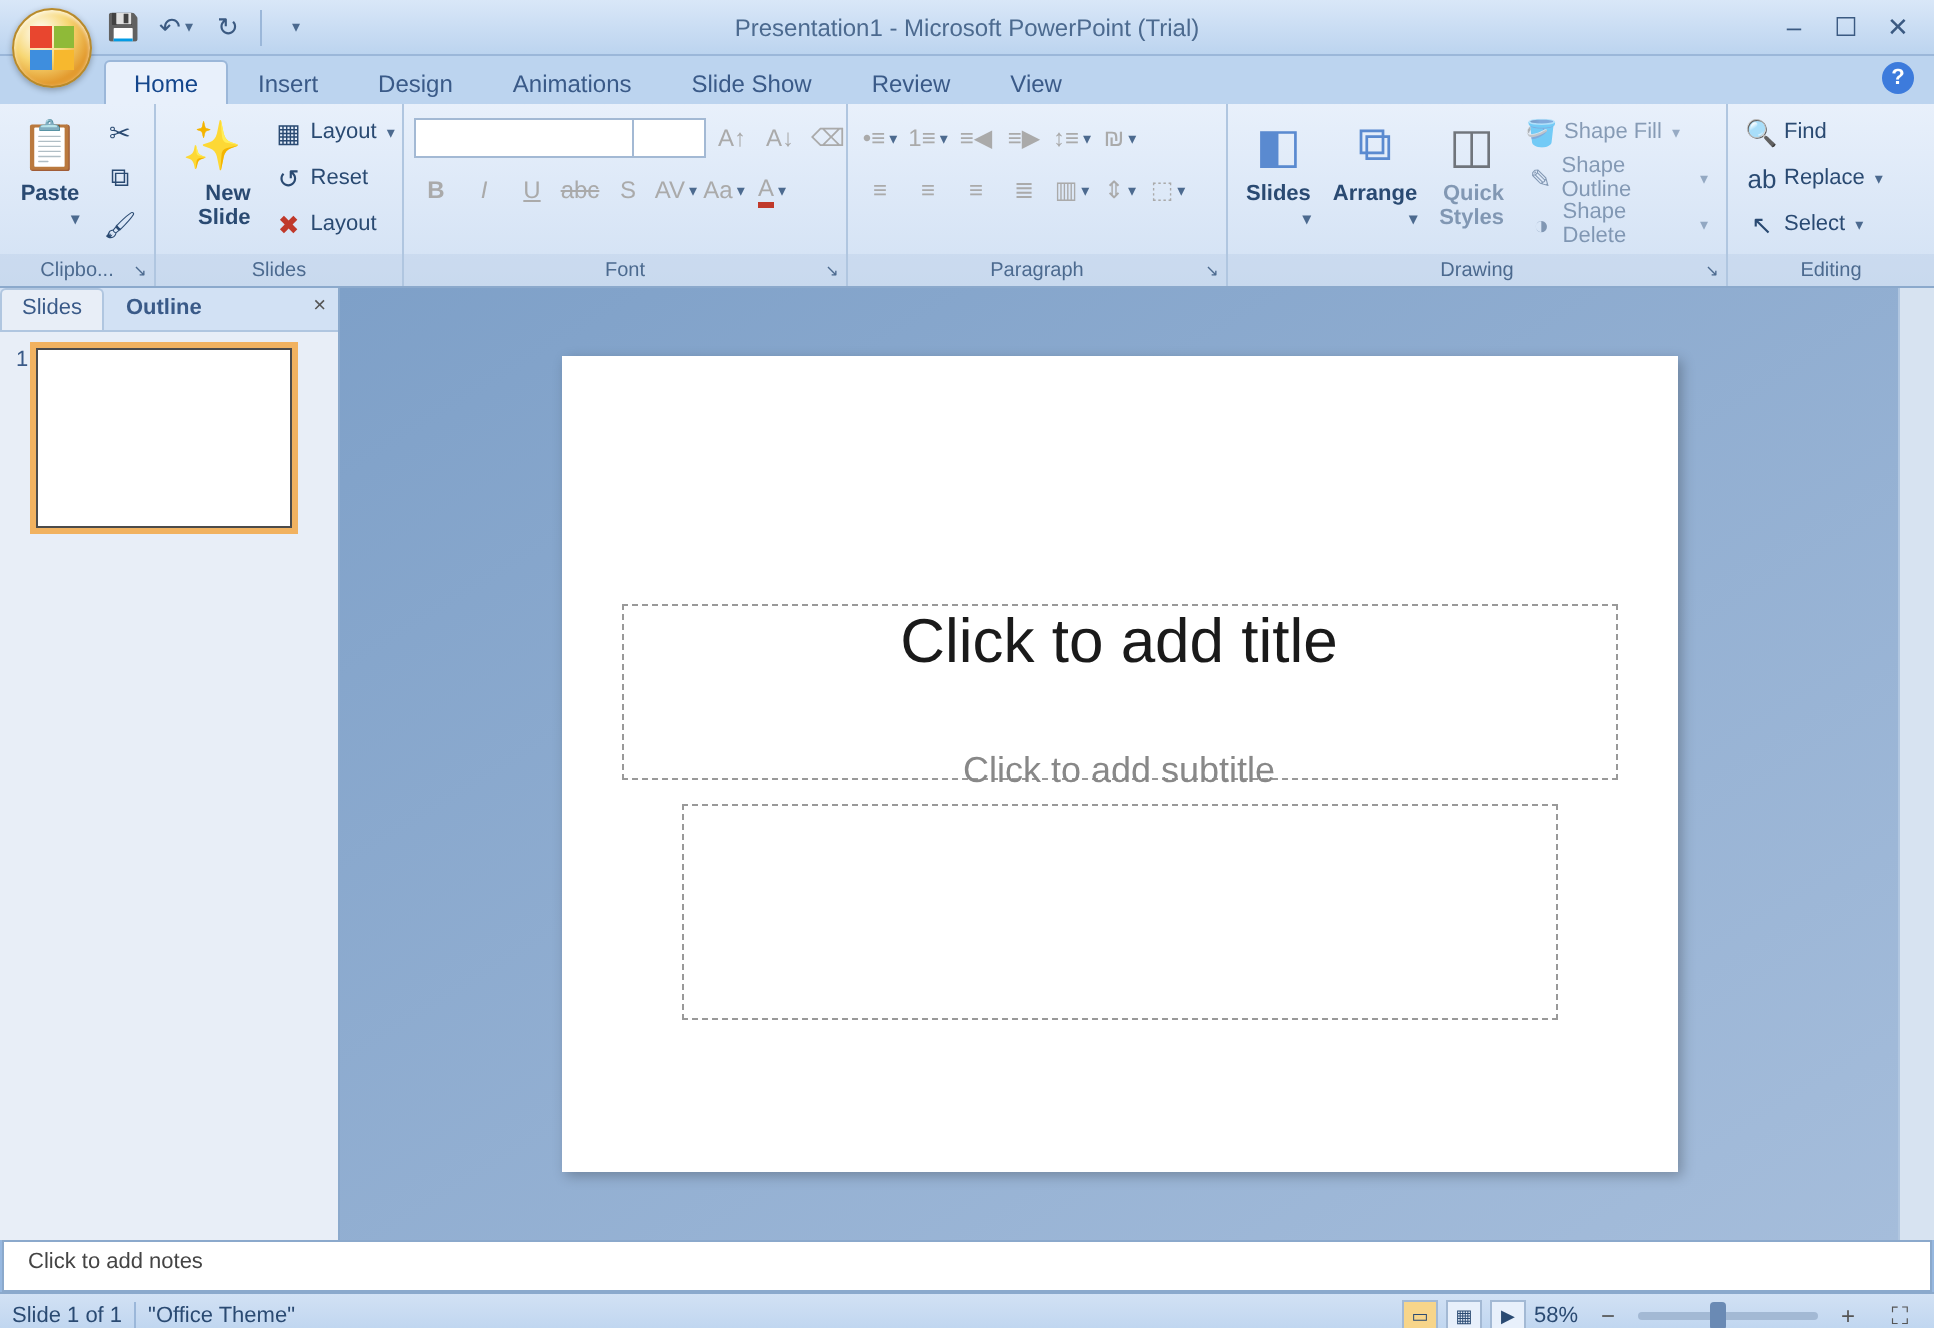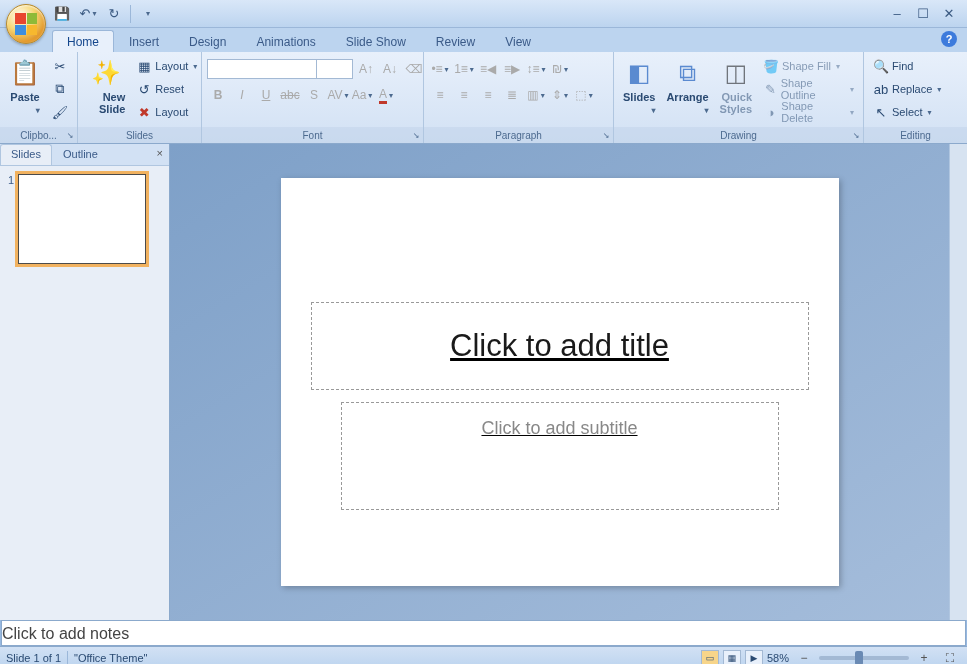--- a/index.html
+++ b/index.html
@@ -45,38 +45,38 @@
 .font-sel { display:flex; align-items:center; }
 .font-name { width:110px; height:20px; background:#fff; border:1px solid #a3b9d4; font-size:11px; padding:0 4px; color:#888; }
 .font-size { width:36px; height:20px; background:#fff; border:1px solid #a3b9d4; border-left:none; font-size:11px; padding:0 4px; color:#888; }
 .fmt-btn { width:22px; height:22px; display:flex; align-items:center; justify-content:center; cursor:pointer; font-size:12px; color:#555; border-radius:2px; }
 .fmt-btn.disabled { color:#aaa; }
 
 
 .workspace { height: 476px; display:flex; background:#97b8e0; }
 .side-panel { width:170px; background:#e8eef7; border-right:1px solid #8ba9cc; display:flex; flex-direction:column; }
 .side-tabs { height:22px; display:flex; background:#d2e1f4; border-bottom:1px solid #b0c6e0; }
-.side-tab { padding:3px 10px; font-size:11px; color:#3a5a88; cursor:pointer; border:1px solid transparent; border-bottom:none; }
+.side-tab { padding:3px 10px; font-size:11px; color:#3a5a88; cursor:pointer; border:1px solid transparent; border-bottom:none;font-weight:bold; }
 .side-tab.active { background:#e8eef7; border-color:#b0c6e0; font-weight:500; border-radius:3px 3px 0 0; }
 .side-close { margin-left:auto; padding:3px 6px; font-size:11px; color:#555; cursor:pointer; }
 .thumbs { flex:1; padding:8px; overflow:auto; }
 .thumb { display:flex; gap:4px; }
 .thumb-num { font-size:11px; color:#3a5a88; }
 .thumb-img { width:128px; height:90px; background:#fff; border:1px solid #4b4b4b; box-shadow:0 0 0 3px #f1b260; }
 .slide-area { flex:1; background:linear-gradient(to bottom right,#7ea0c8,#a5bddb); display:flex; align-items:center; justify-content:center; position:relative; }
 .slide { width:558px; height:408px; background:#fff; box-shadow:2px 2px 6px rgba(0,0,0,.25); position:relative; }
-.placeholder { position:absolute; border:1px dashed #999; display:flex; align-items:center; justify-content:center;text-decoration:underline; }
+.placeholder { position:absolute; border:1px dashed #999; display:flex; align-items:flex-start; justify-content:center; }
 .ph-title { left:30px; right:30px; top:124px; height:88px; }
 .ph-title span { font-size:31px; color:#1a1a1a; }
 .ph-sub { left:60px; right:60px; top:224px; height:108px; }
 .ph-sub span { font-size:18px; color:#888; position:relative; top:-28px; }
 .vscroll { width:18px; background:#d7e3f1; border-left:1px solid #b0c6e0; }
 
 
-.notes-pane { height:26px; background:#fff; border:1px solid #8ba9cc; margin:0 1px; padding:4px 0; font-size:16px; color:#444; }
+.notes-pane { height:26px; background:#fff; border:1px solid #8ba9cc; margin:0 1px; padding:4px 12px; font-size:11px; color:#444; }
 
 
 .statusbar { height:22px; background:linear-gradient(to bottom,#d2e1f4,#bcd4ef); border-top:1px solid #8ba9cc; display:flex; align-items:center; font-size:11px; color:#2a4a72; padding:0 6px; gap:6px; }
 .stat-sep { width:1px; height:14px; background:#9bb7d9; }
 .stat-right { margin-left:auto; display:flex; align-items:center; gap:4px; }
 .view-btn { width:18px; height:16px; border:1px solid #a3b9d4; background:#e8f0fb; cursor:pointer; display:flex; align-items:center; justify-content:center; font-size:9px; }
 .view-btn.active { background:#f7d58a; }
 .zoom-slider { width:90px; height:4px; background:#a3b9d4; position:relative; border-radius:2px; }
 .zoom-thumb { width:8px; height:14px; background:#6a8ab4; position:absolute; left:40%; top:-5px; border-radius:2px; }
 
@@ -109,20 +109,21 @@
         <span class="dd">▾</span>
       </div>
     <div class="qat-btn">
         <span>↻</span>
       </div>
     <div class="qat-sep"></div>
     <div class="qat-btn">
         <span class="dd">▾</span>
       </div>
   </div>
+  <div class="title-text">Presentation1 - Microsoft PowerPoint (Trial)</div>
   <div class="win-controls">
     <div class="win-btn">
         <span>–</span>
       </div>
     <div class="win-btn">
         <span>☐</span>
       </div>
     <div class="win-btn">
         <span>✕</span>
       </div>

